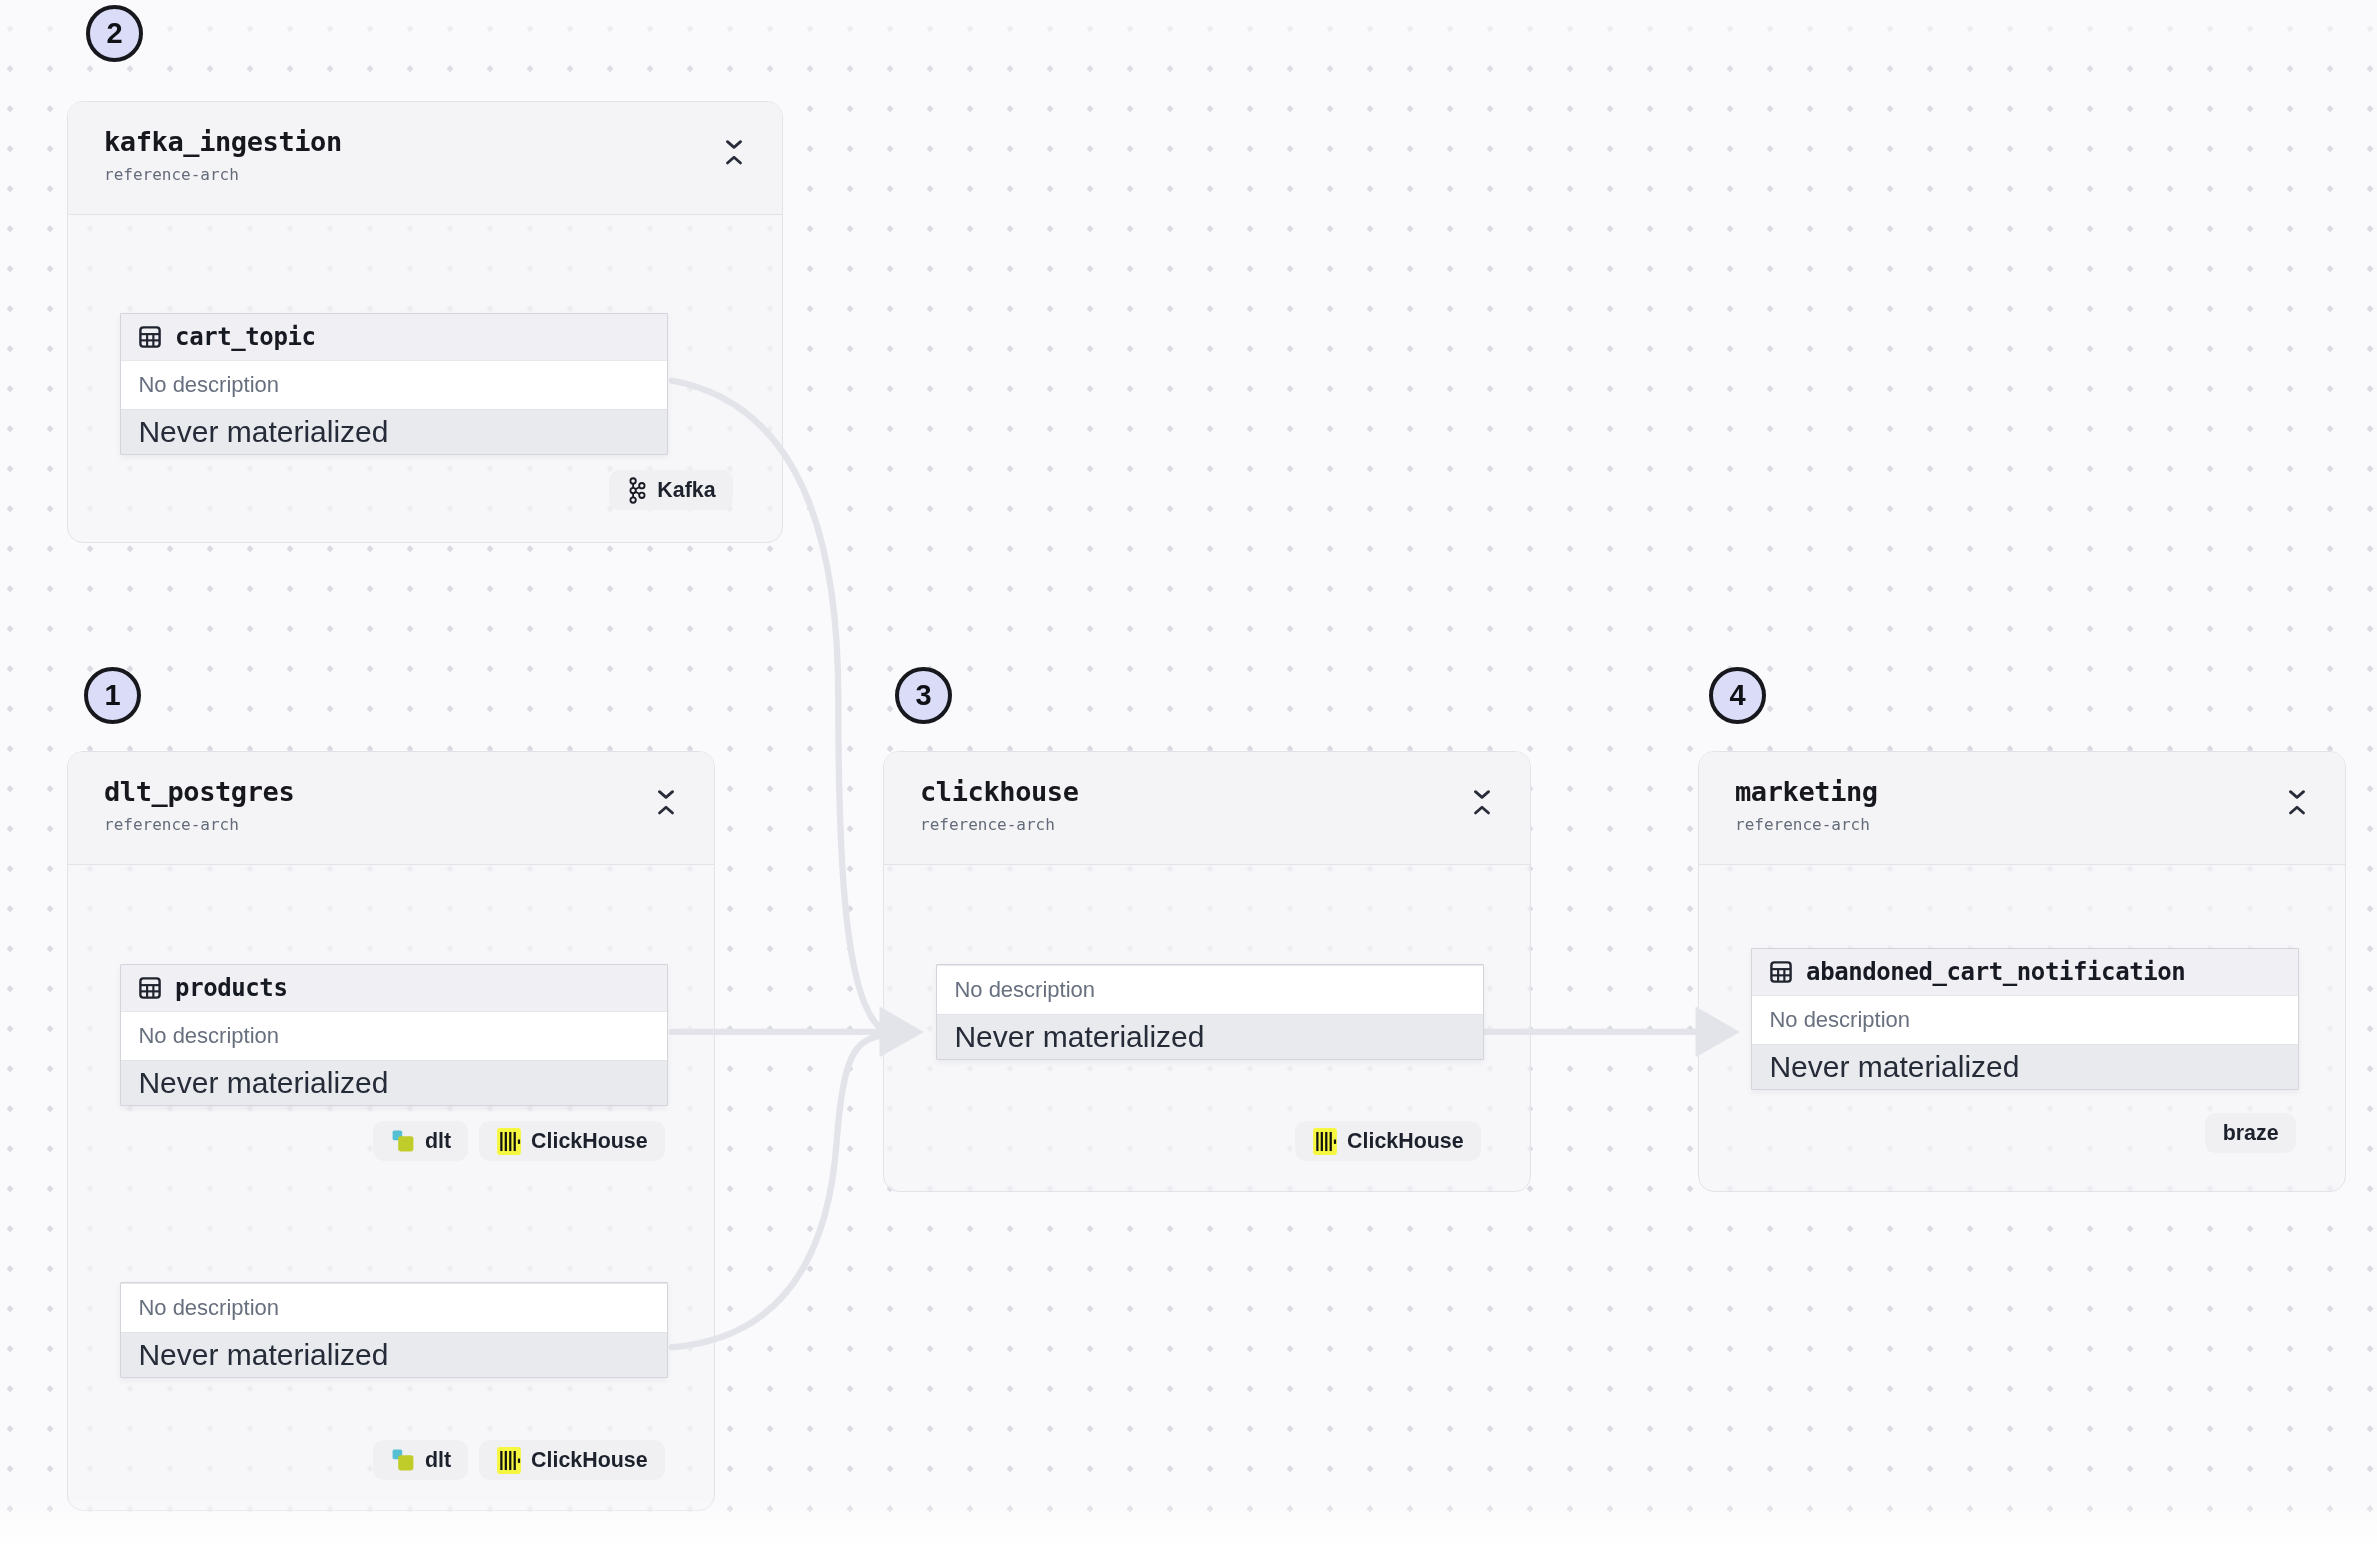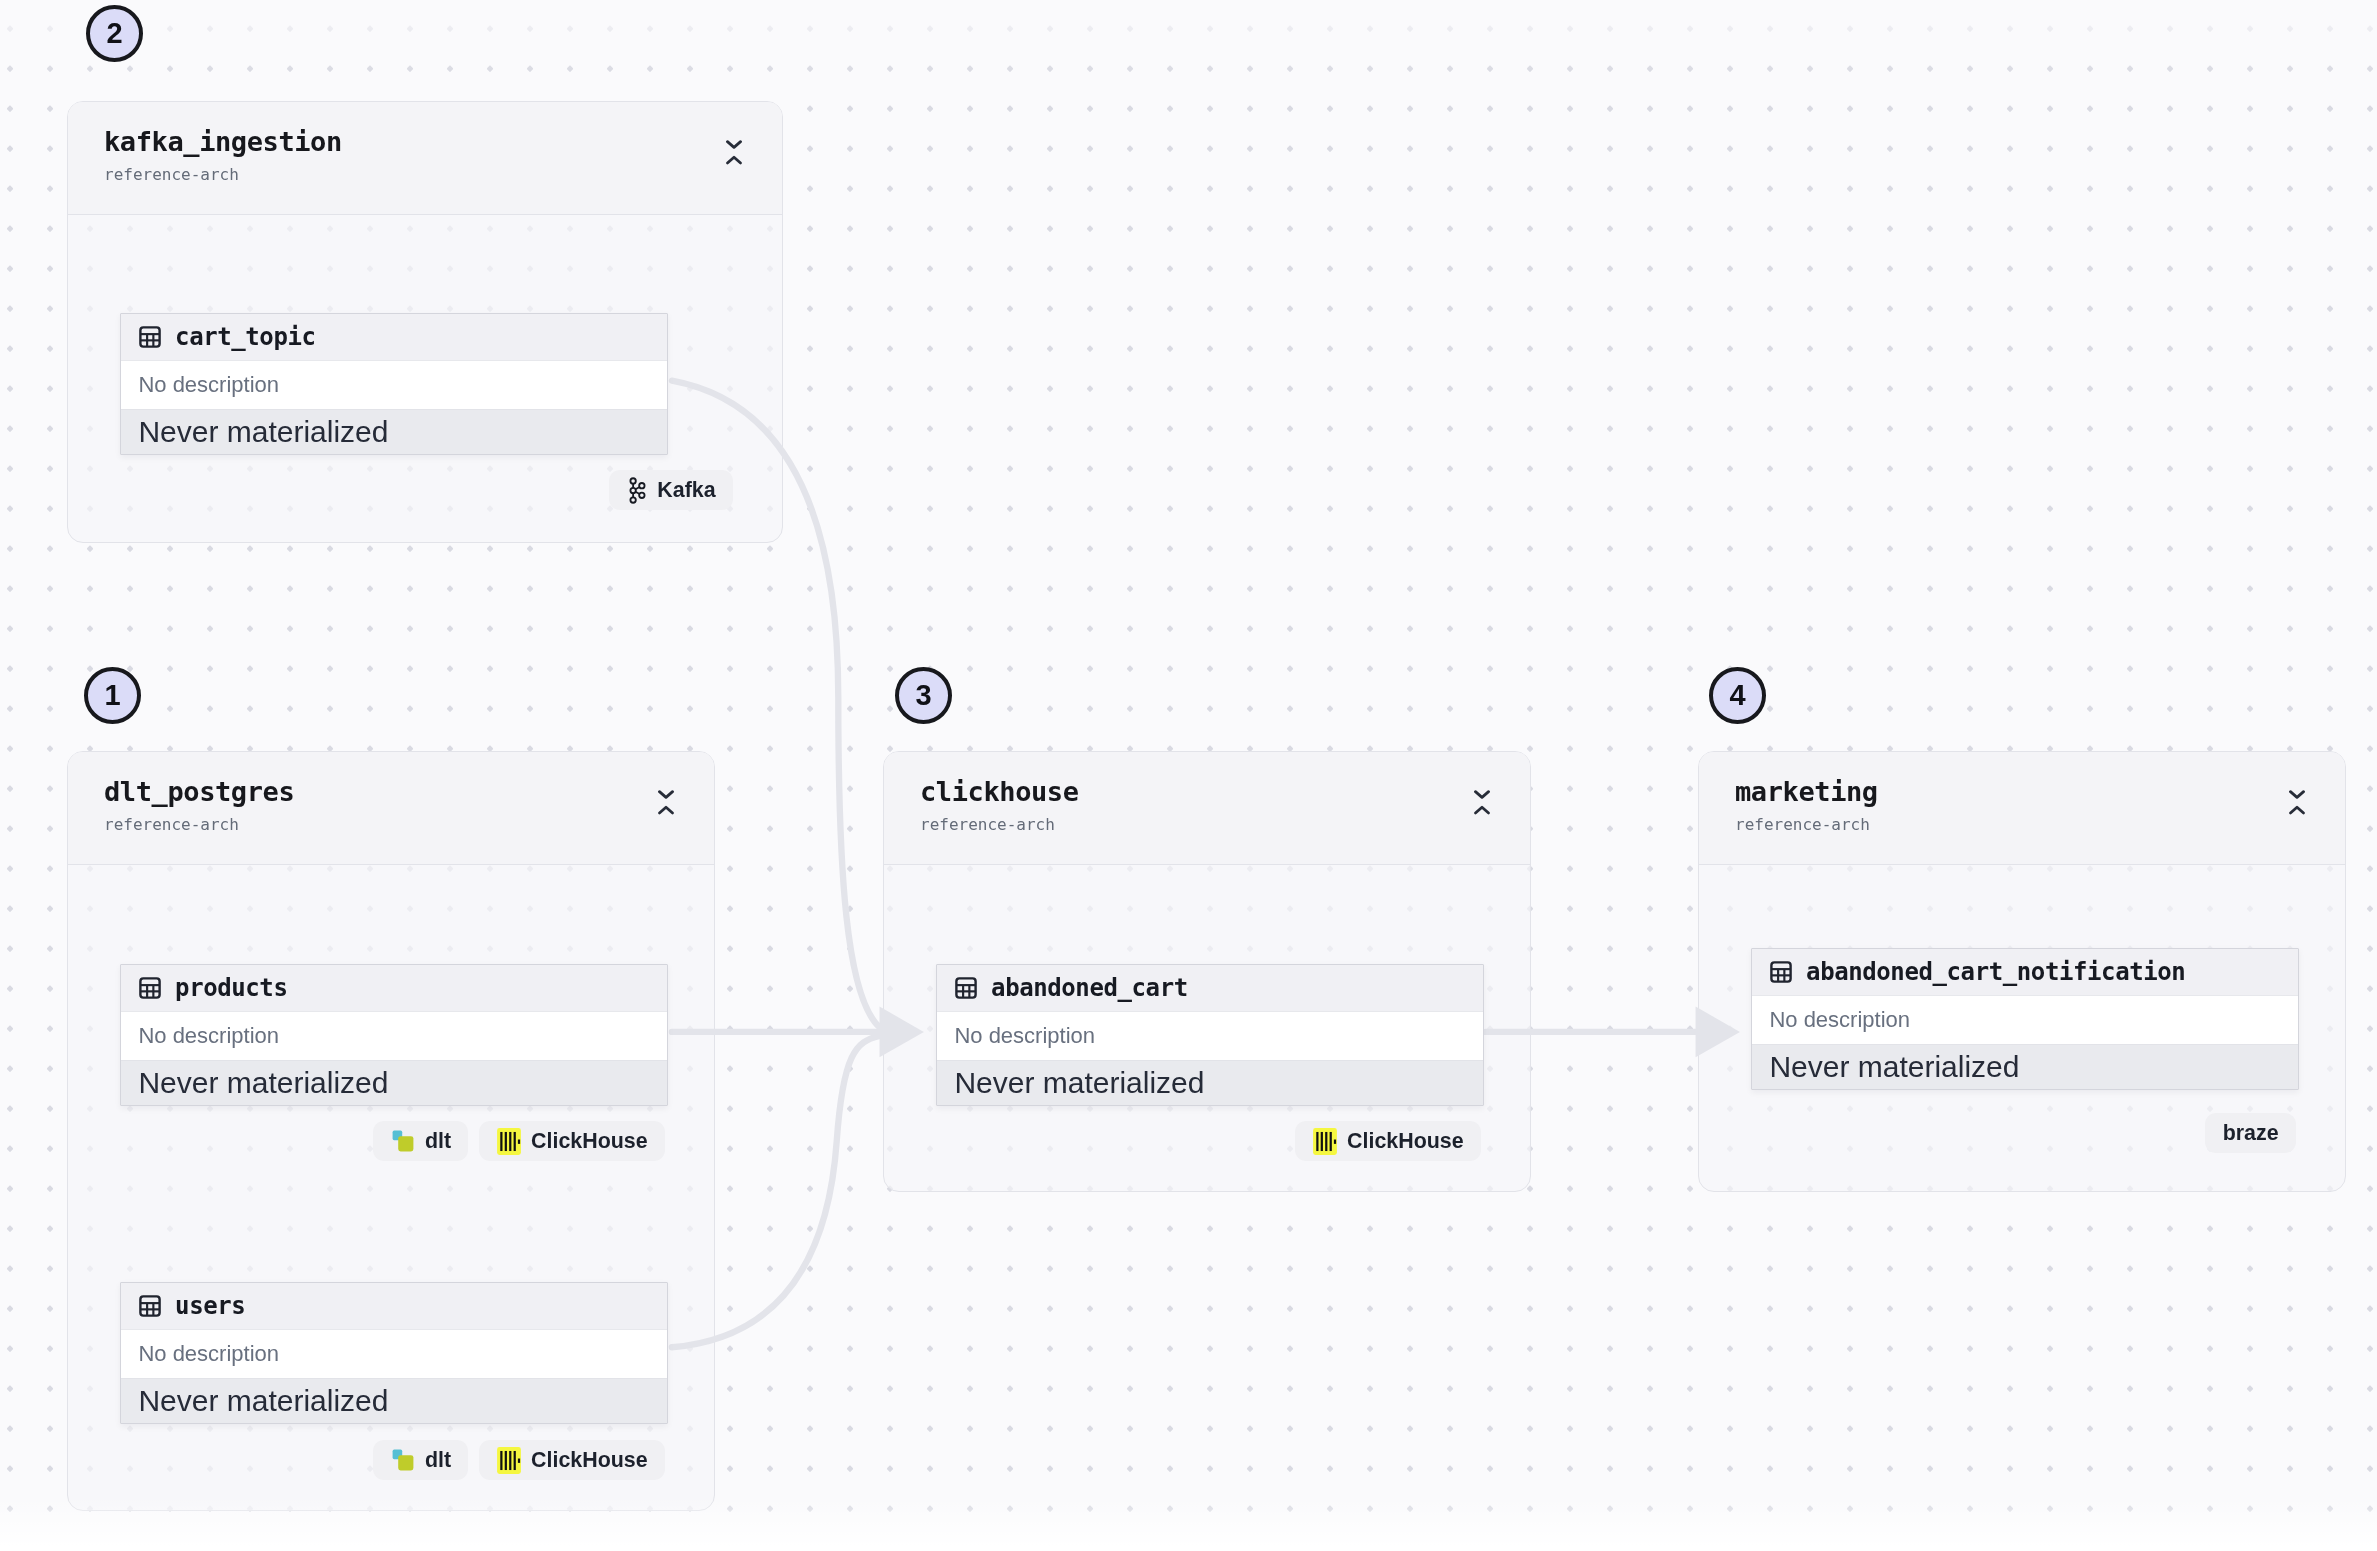--- a/index.html
+++ b/index.html
@@ -189,26 +189,20 @@
     </div>
     <div class="tag">
       <svg width="24" height="27" viewBox="0 0 30 34">
           <use href="#icon-clickhouse"></use>
         </svg>
       <span>ClickHouse</span>
     </div>
   </div>
 
   <div class="asset-card a-users">
-    <div class="asset-head">
-      <svg width="24" height="24" viewBox="0 0 20 20">
-          <use href="#icon-table"></use>
-        </svg>
-      <span class="asset-name">users</span>
-    </div>
     <div class="asset-desc">No description</div>
     <div class="asset-status">Never materialized</div>
   </div>
   <div class="tags t-users">
     <div class="tag">
       <svg width="24" height="24" viewBox="0 0 30 30">
           <use href="#icon-dlt"></use>
         </svg>
       <span>dlt</span>
     </div>
@@ -225,26 +219,20 @@
   <div class="group-header">
     <div class="group-title">clickhouse</div>
     <div class="group-subtitle">reference-arch</div>
     <div class="collapse-btn">
       <svg width="18" height="24.6" viewBox="0 0 22 30">
           <use href="#icon-collapse"></use>
         </svg>
     </div>
   </div>
   <div class="asset-card a-abcart">
-    <div class="asset-head">
-      <svg width="24" height="24" viewBox="0 0 20 20">
-          <use href="#icon-table"></use>
-        </svg>
-      <span class="asset-name">abandoned_cart</span>
-    </div>
     <div class="asset-desc">No description</div>
     <div class="asset-status">Never materialized</div>
   </div>
   <div class="tags t-abcart">
     <div class="tag">
       <svg width="24" height="27" viewBox="0 0 30 34">
           <use href="#icon-clickhouse"></use>
         </svg>
       <span>ClickHouse</span>
     </div>

